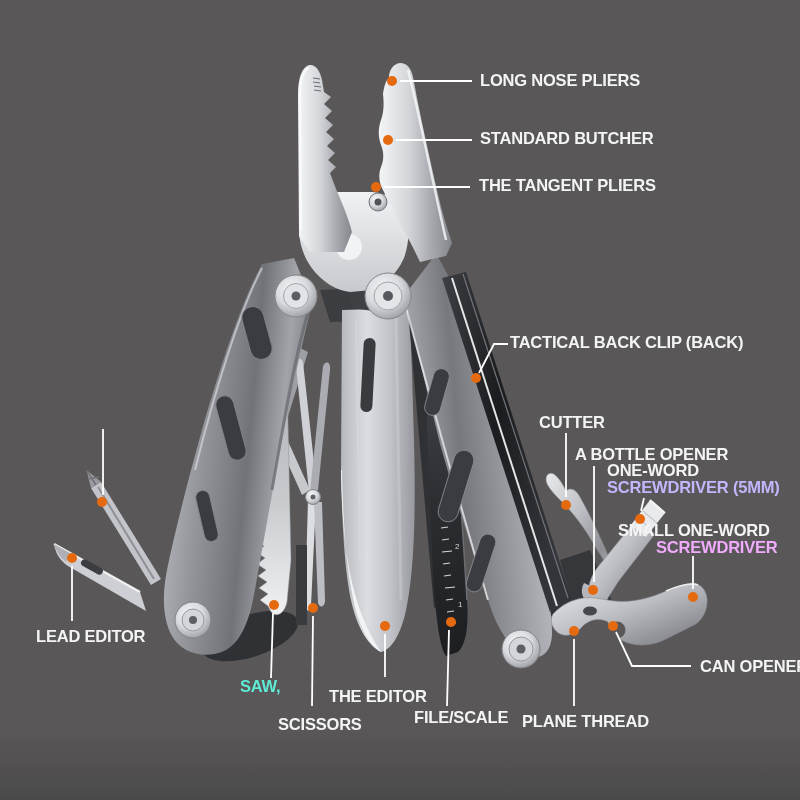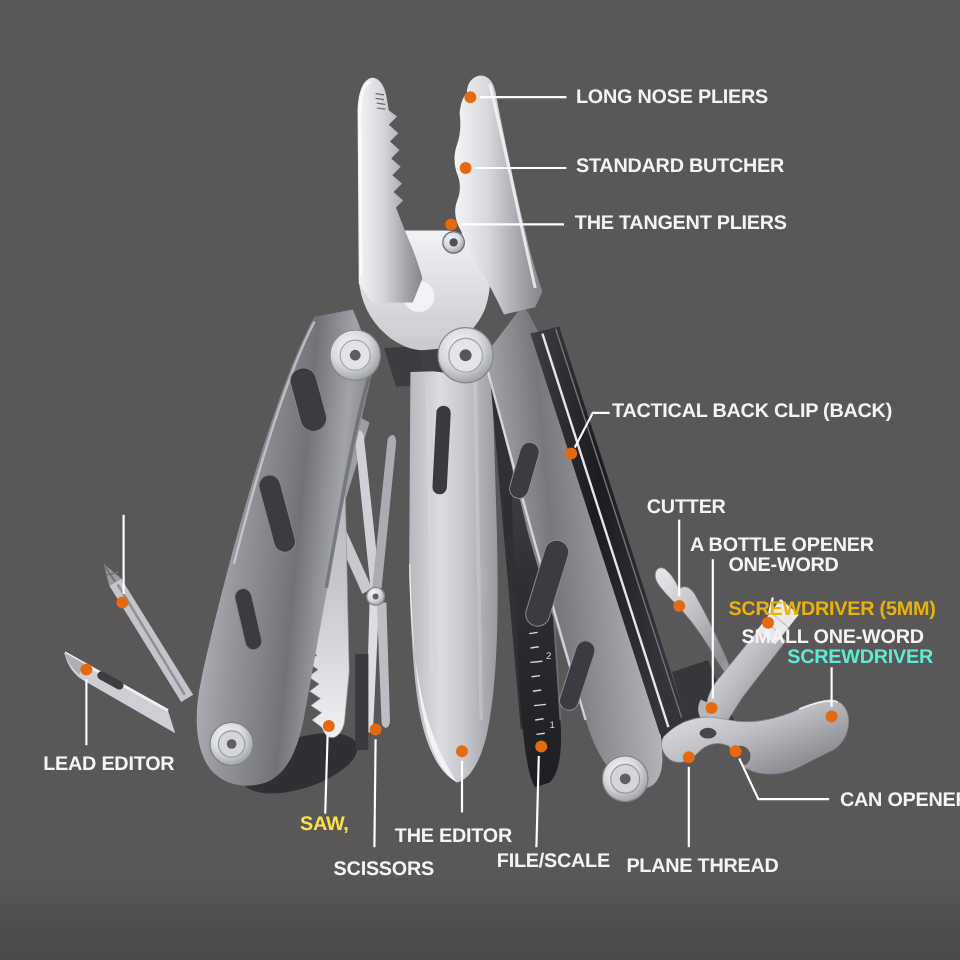--- a/index.html
+++ b/index.html
@@ -300,26 +300,26 @@
     </svg>
 
   <div id="labels">
       <div class="label-line" style="left: 480px; top: 81px; color: rgb(244, 244, 244);">LONG NOSE PLIERS</div>
       <div class="label-line" style="left: 480px; top: 139px; color: rgb(244, 244, 244);">STANDARD BUTCHER</div>
       <div class="label-line" style="left: 510px; top: 343px; color: rgb(244, 244, 244);">TACTICAL BACK CLIP (BACK)</div>
       <div class="label-line" style="left: 479px; top: 186px; color: rgb(244, 244, 244);">THE TANGENT PLIERS</div>
       <div class="label-line" style="left: 539px; top: 423px; color: rgb(244, 244, 244);">CUTTER</div>
       <div class="label-line" style="left: 575px; top: 455px; color: rgb(244, 244, 244);">A BOTTLE OPENER</div>
       <div class="label-line" style="left: 607px; top: 471px; color: rgb(244, 244, 244);">ONE-WORD</div>
-      <div class="label-line" style="left: 607px; top: 488px; color: #eab308; margin-top: 20px;">SCREWDRIVER (5MM)</div>
+      <div class="label-line" style="left: 607px; top: 488px; color: #c4b5fd;">SCREWDRIVER (5MM)</div>
       <div class="label-line" style="left: 618px; top: 531px; color: rgb(244, 244, 244);">SMALL ONE-WORD</div>
-      <div class="label-line" style="left: 656px; top: 548px; color: #5eead4;">SCREWDRIVER</div>
+      <div class="label-line" style="left: 656px; top: 548px; color: #f0abfc;">SCREWDRIVER</div>
       <div class="label-line" style="left: 700px; top: 667px; color: rgb(244, 244, 244);">CAN OPENER</div>
       <div class="label-line" style="left: 522px; top: 722px; color: rgb(244, 244, 244);">PLANE THREAD</div>
       <div class="label-line" style="left: 414px; top: 718px; color: rgb(244, 244, 244); text-align: right;">FILE/SCALE</div>
       <div class="label-line" style="left: 329px; top: 697px; color: rgb(244, 244, 244);">THE EDITOR</div>
       <div class="label-line" style="left: 278px; top: 725px; color: rgb(244, 244, 244);">SCISSORS</div>
-      <div class="label-line" style="left: 250px; top: 687px; color: #fde047;">SAW,</div>
+      <div class="label-line" style="left: 240px; top: 687px; color: #5eead4;">SAW,</div>
       <div class="label-line" style="left: 36px; top: 637px; color: rgb(244, 244, 244);">LEAD EDITOR</div>
     </div>
 
   <div class="vignette"></div>
 </div>
 
 </body></html>

